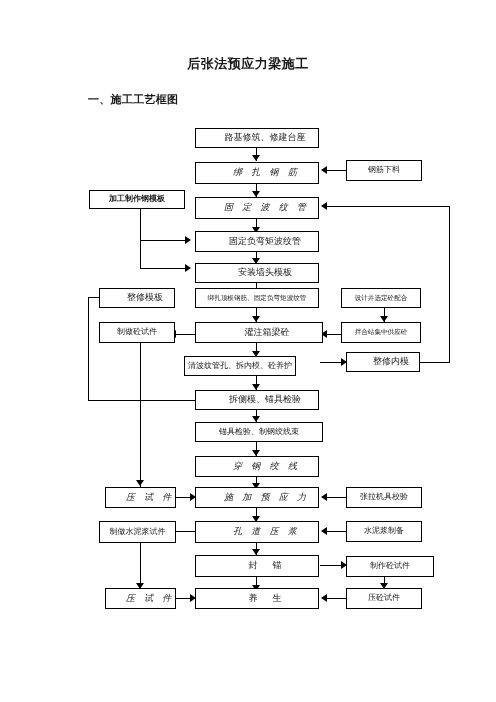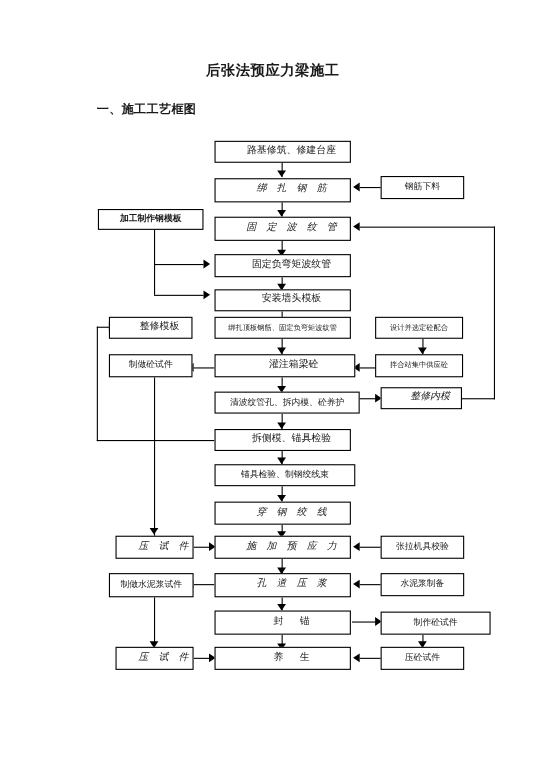--- a/index.html
+++ b/index.html
@@ -229,21 +229,21 @@
     </div>
 
     <div class="node fs7" style="left:195px; top:288px; width:124px; height:20px;">
       <span>绑扎顶板钢筋、固定负弯矩波纹管</span>
     </div>
 
     <div class="node fs9" style="left:195px; top:322px; width:128px; height:21px;">
       <span>灌注箱梁砼</span>
     </div>
 
-    <div class="node fs8" style="left:195px; top:356px; width:132px; height:20px;justify-content:center;">
+    <div class="node fs8" style="left:184px; top:356px; width:112px; height:20px;justify-content:center;">
       <span>清波纹管孔、拆内模、砼养护</span>
     </div>
 
     <div class="node fs9" style="left:195px; top:390px; width:124px; height:20px;">
       <span>拆侧模、锚具检验</span>
     </div>
 
     <div class="node fs8" style="left:195px; top:422px; width:128px; height:20px;">
       <span>锚具检验、制钢绞线束</span>
     </div>
@@ -297,33 +297,33 @@
     </div>
 
     <div class="node fs7" style="left:341px; top:288px; width:80px; height:20px;">
       <span>设计并选定砼配合</span>
     </div>
 
     <div class="node fs7" style="left:341px; top:322px; width:80px; height:21px;">
       <span>拌合站集中供应砼</span>
     </div>
 
-    <div class="node fs9" style="left:346px; top:352px; width:74px; height:20px;font-style:italic;">
+    <div class="node fs9" style="left:346px; top:352px; width:74px; height:20px;">
       <span>整修内模</span>
     </div>
 
     <div class="node fs8" style="left:346px; top:487px; width:76px; height:21px;">
       <span>张拉机具校验</span>
     </div>
 
     <div class="node fs8" style="left:346px; top:521px; width:76px; height:21px;">
       <span>水泥浆制备</span>
     </div>
 
-    <div class="node fs8" style="left:346px; top:556px; width:100px; height:21px;">
+    <div class="node fs8" style="left:346px; top:556px; width:88px; height:21px;">
       <span>制作砼试件</span>
     </div>
 
     <div class="node fs8" style="left:346px; top:588px; width:76px; height:21px;">
       <span>压砼试件</span>
     </div>
 
   </div>
 </div>
 

